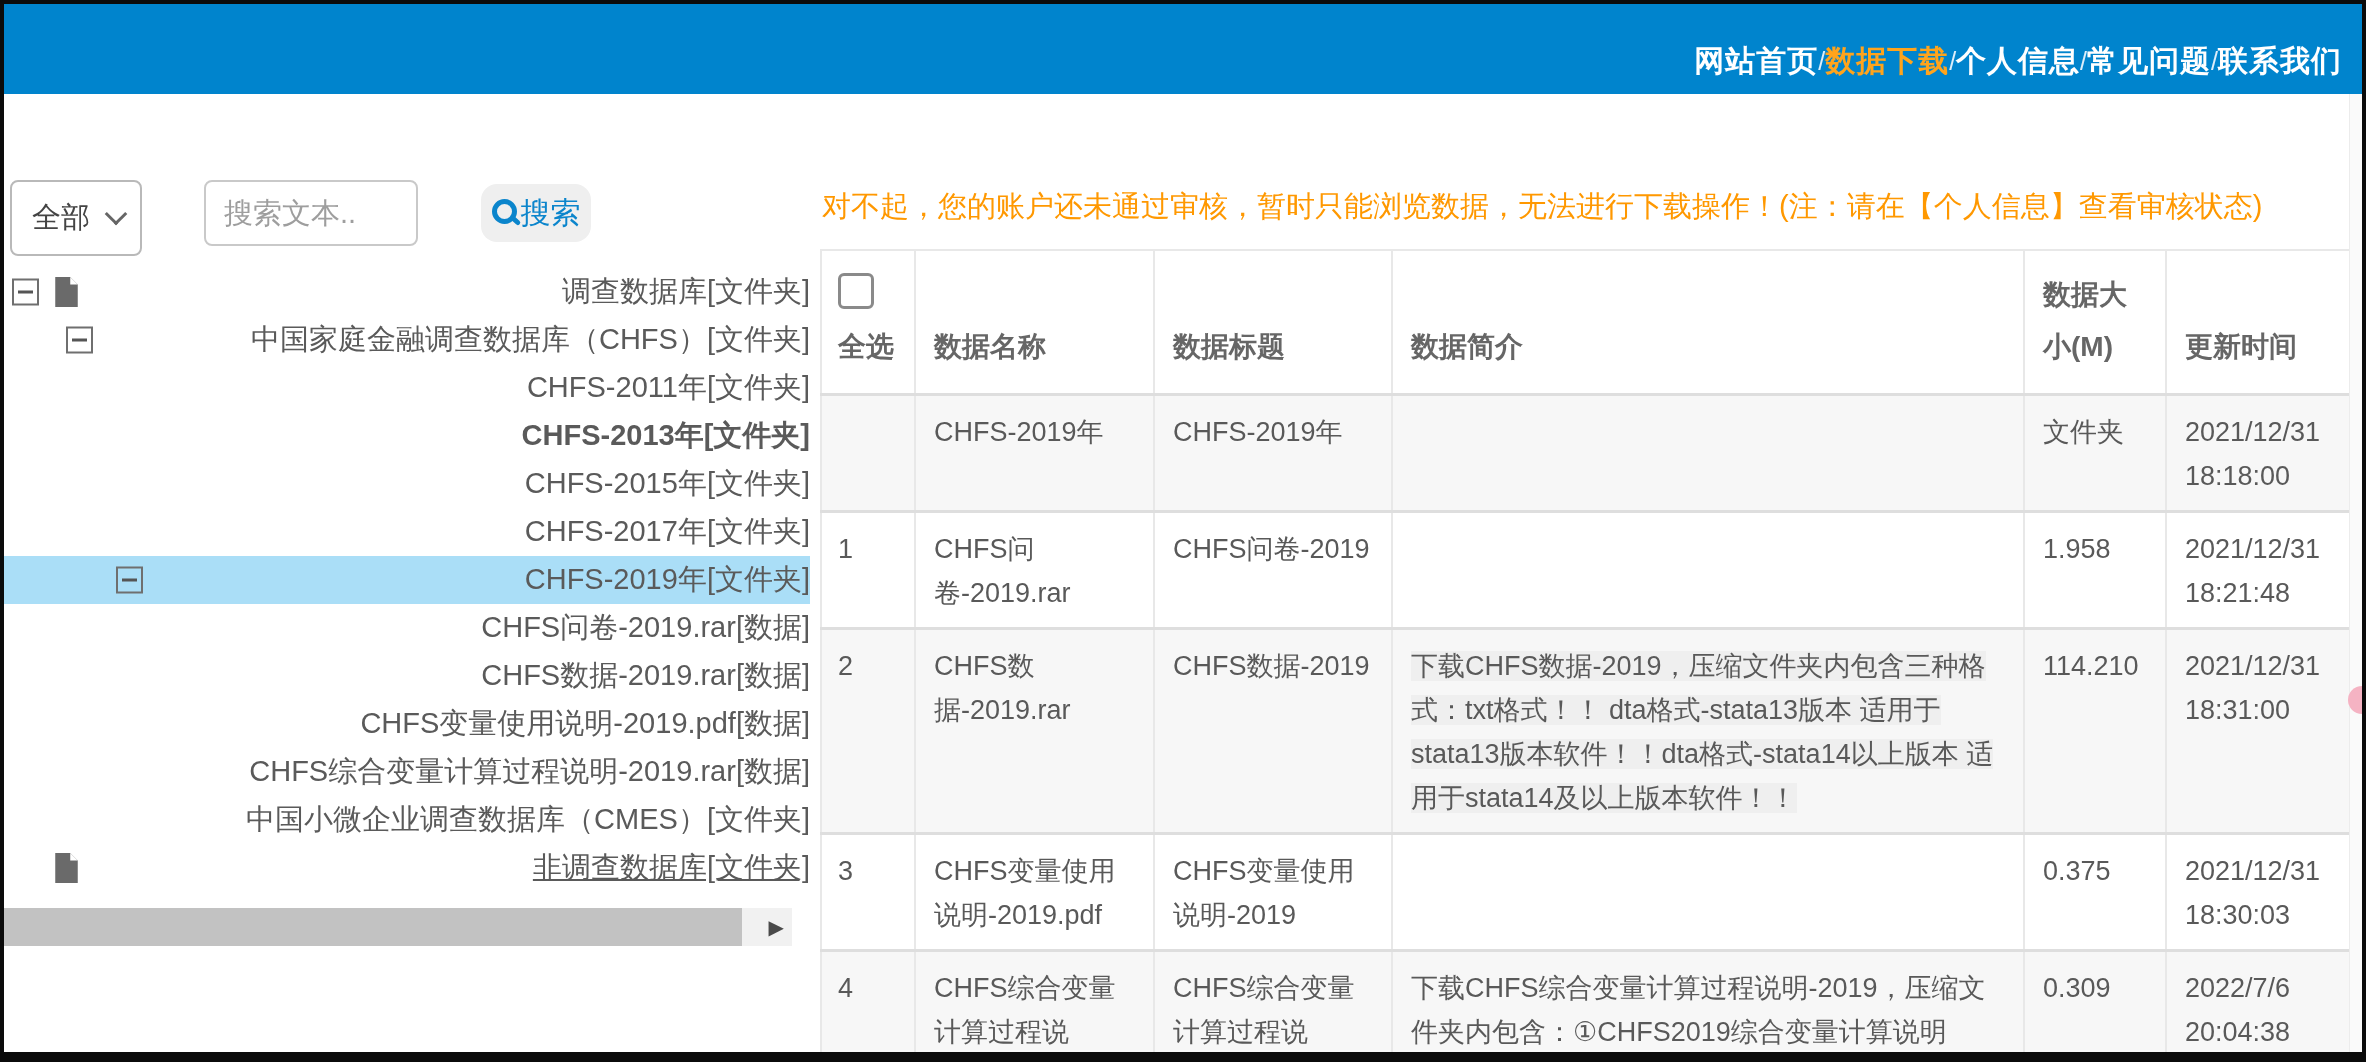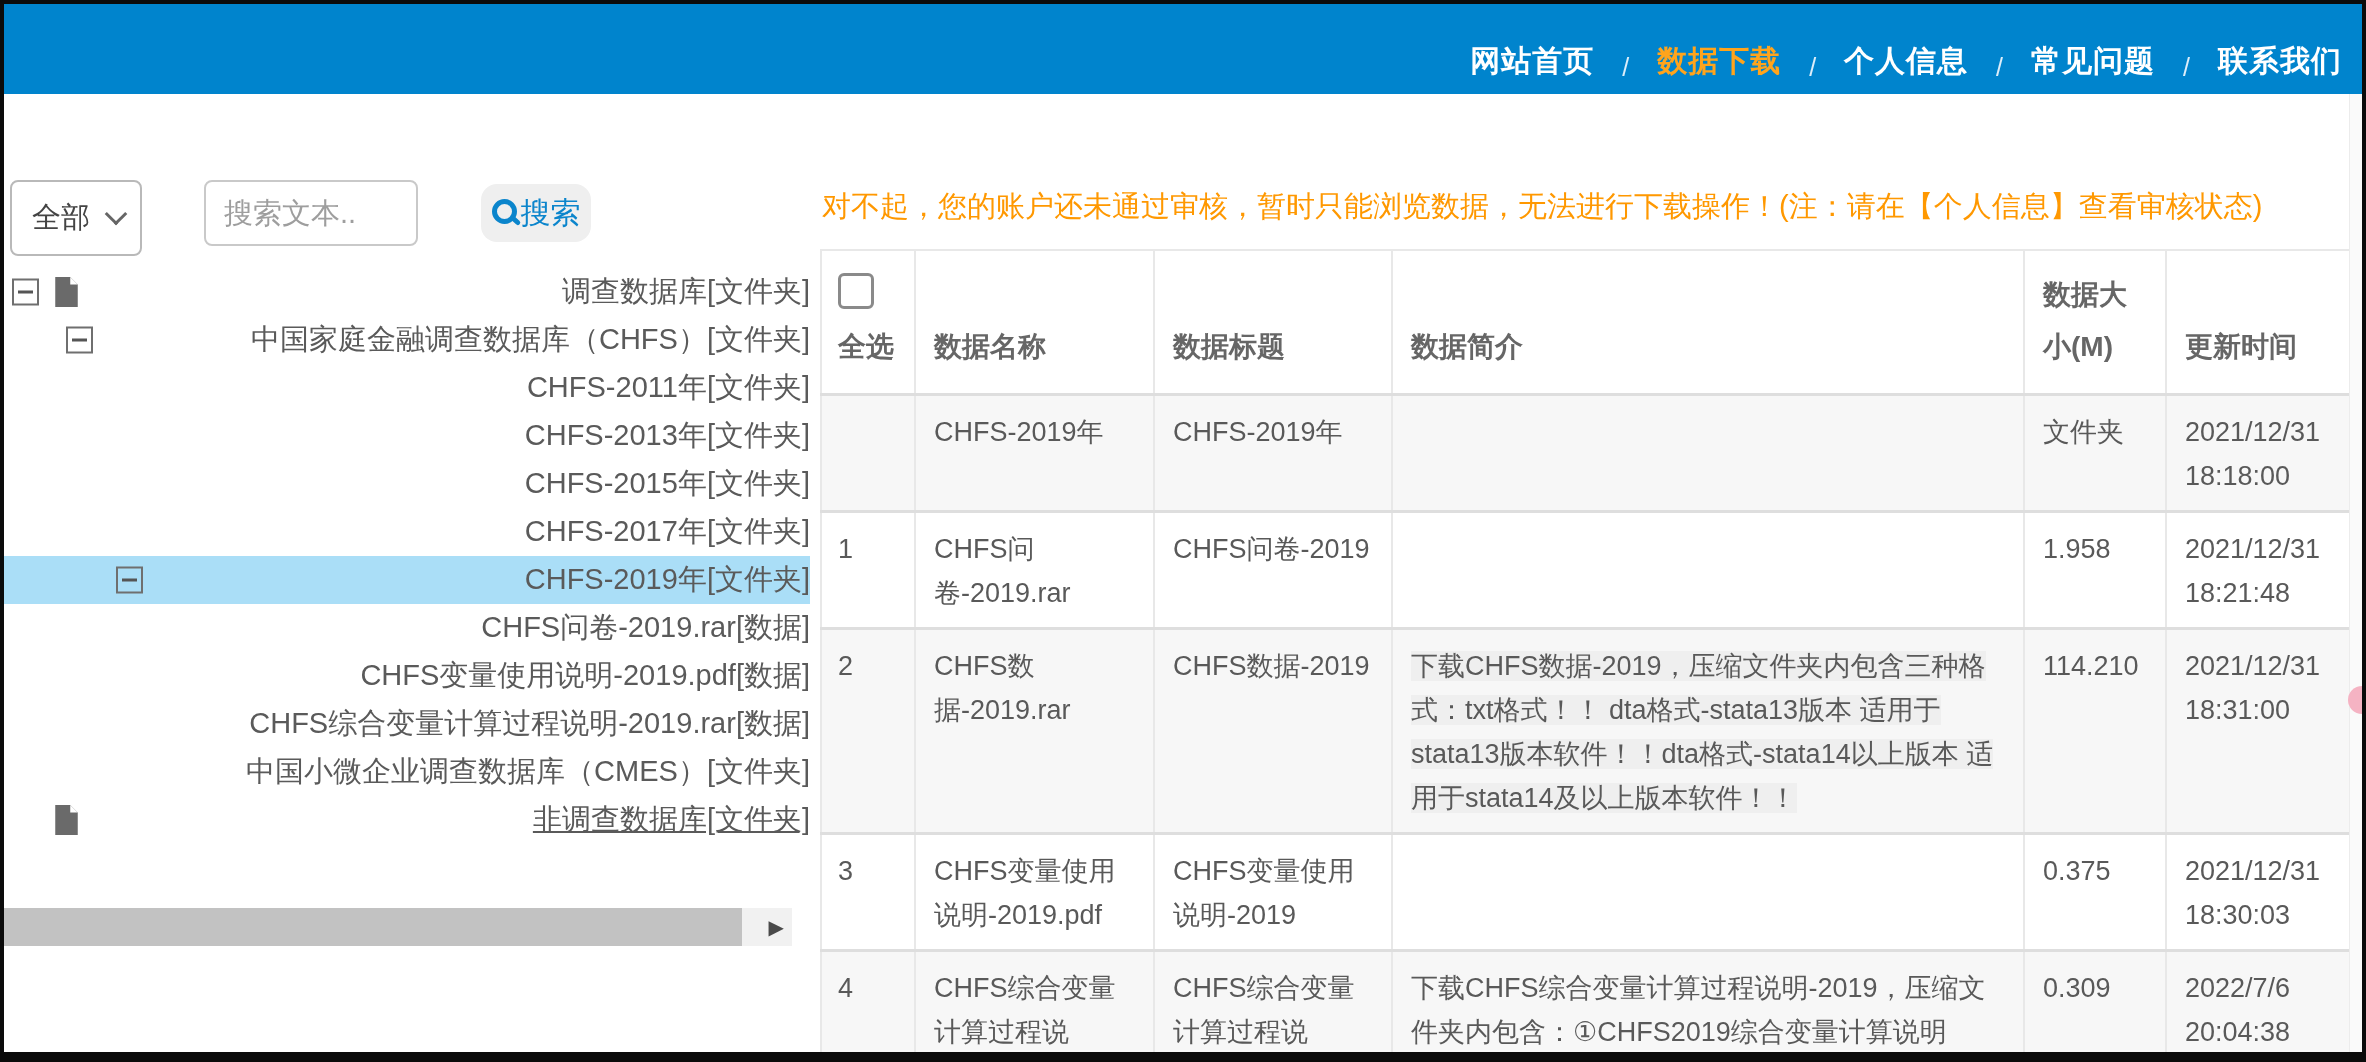--- a/index.html
+++ b/index.html
@@ -3,21 +3,21 @@
 <meta charset="utf-8">
 <style>
   html,body{margin:0;padding:0;background:#ffffff;}
   .page{
     position:relative;width:2366px;height:1062px;box-sizing:border-box;
     border:4px solid #0b0b0b;border-bottom-width:10px;background:#fff;overflow:hidden;
     font-family:"Liberation Sans","DejaVu Sans",sans-serif;
   }
   
   .topbar{position:absolute;left:0;top:0;width:100%;height:90px;background:#0084cd;}
-  .nav{position:absolute;right:20px;bottom:12px;display:flex;align-items:flex-end;gap:28px;white-space:nowrap;margin-top:16px;}
+  .nav{position:absolute;right:20px;bottom:12px;display:flex;align-items:center;white-space:nowrap;margin-top:16px;}
   .nav-item{color:#ffffff;font-size:30px;font-weight:bold;letter-spacing:1px;cursor:pointer;}
   .nav-item.active{color:#ffa41c;}
   .nav-sep{color:#ddeefa;font-size:25px;font-weight:normal;}
   
   .dropdown{position:absolute;left:6px;top:176px;width:132px;height:76px;border:2px solid #b9b9b9;
     border-radius:8px;box-sizing:border-box;display:flex;align-items:center;justify-content:space-between;
     padding:0 16px 0 20px;background:#fff;font-size:29px;color:#444;cursor:pointer;}
   .chevron{width:13px;height:13px;border-right:3px solid #666;border-bottom:3px solid #666;
     transform:rotate(45deg);margin-top:-8px;}
   .search-input{position:absolute;left:200px;top:176px;width:214px;height:66px;box-sizing:border-box;
@@ -104,34 +104,37 @@
         <span class="tree-label" style="padding-left: 96px;">调查数据库[文件夹]</span>
       </div>
       <div class="tree-row">
         <span class="minus-box" style="left: 62px;"></span>
         <span class="tree-label" style="padding-left: 145px;">中国家庭金融调查数据库（CHFS）[文件夹]</span>
       </div>
       <div class="tree-row">
         <span class="tree-label" style="padding-left: 190px;">CHFS-2011年[文件夹]</span>
       </div>
       <div class="tree-row">
-        <span class="tree-label" style="padding-left: 190px;">CHFS-2013年[文件夹]</span>
+        <span class="tree-label" style="padding-left: 190px; font-weight: bold;">CHFS-2013年[文件夹]</span>
       </div>
       <div class="tree-row">
         <span class="tree-label" style="padding-left: 190px;">CHFS-2015年[文件夹]</span>
       </div>
       <div class="tree-row">
         <span class="tree-label" style="padding-left: 190px;">CHFS-2017年[文件夹]</span>
       </div>
       <div class="tree-row selected">
         <span class="minus-box" style="left: 112px;"></span>
         <span class="tree-label" style="padding-left: 190px;">CHFS-2019年[文件夹]</span>
       </div>
       <div class="tree-row">
         <span class="tree-label" style="padding-left: 240px;">CHFS问卷-2019.rar[数据]</span>
+      </div>
+      <div class="tree-row">
+        <span class="tree-label" style="padding-left: 240px;">CHFS数据-2019.rar[数据]</span>
       </div>
       <div class="tree-row">
         <span class="tree-label" style="padding-left: 240px;">CHFS变量使用说明-2019.pdf[数据]</span>
       </div>
       <div class="tree-row">
         <span class="tree-label" style="padding-left: 240px;">CHFS综合变量计算过程说明-2019.rar[数据]</span>
       </div>
       <div class="tree-row">
         <span class="tree-label" style="padding-left: 145px;">中国小微企业调查数据库（CMES）[文件夹]</span>
       </div>

